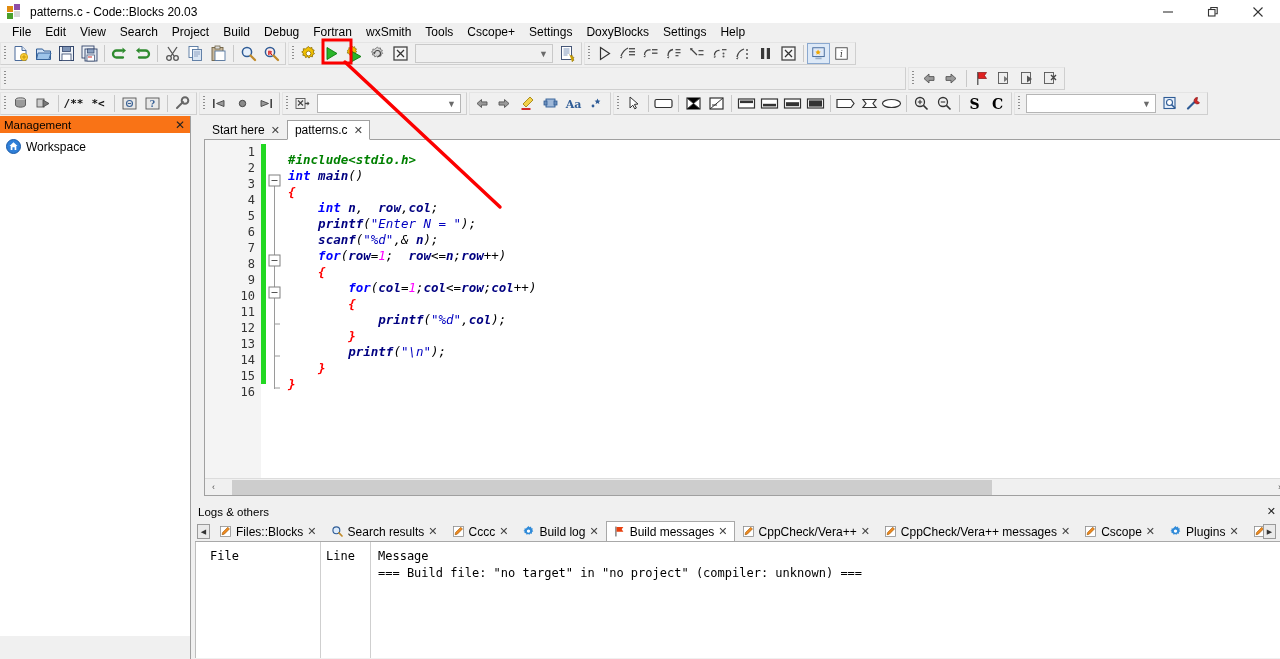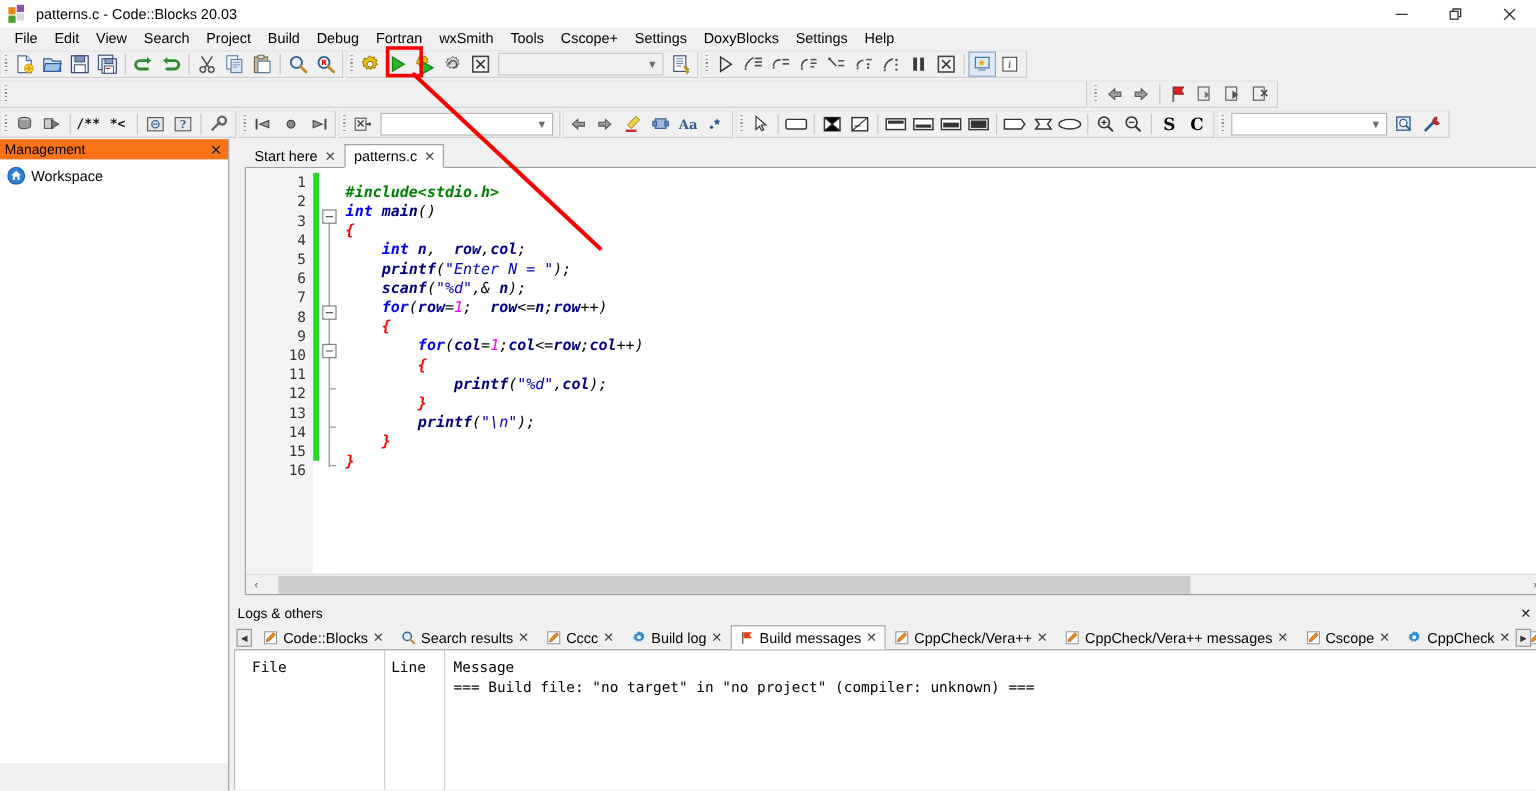--- a/index.html
+++ b/index.html
@@ -842,21 +842,21 @@
     </div>
     <div class="logs-tabs" id="logstabs" style="position: relative;">
         <div class="logs-scrollarrow">◀</div>
         <div class="ltab">
           <span style="display: flex;">
             <svg width="13" height="13" viewBox="0 0 17 17">
               <rect x="2" y="2" width="13" height="13" fill="#fff" stroke="#8a8a8a" stroke-width="1"></rect>
               <path d="M11.5 3l2.2 2.2-6.8 6.8-2.9.7.7-2.9z" fill="#f08a20" stroke="#9a5500" stroke-width="0.8"></path>
             </svg>
           </span>
-          <span>Code::Blocks</span>
+          <span>Files::Blocks</span>
           <span class="x">✕</span>
         </div>
         <div class="ltab">
           <span style="display: flex;">
             <svg width="13" height="13" viewBox="0 0 17 17">
               <circle cx="7" cy="7" r="4.5" fill="#dcebfb" stroke="#2f5c96" stroke-width="1.5"></circle>
               <path d="M10.4 10.4l4 4" stroke="#c08a2a" stroke-width="2.2" stroke-linecap="round"></path>
             </svg>
           </span>
           <span>Search results</span>
@@ -922,21 +922,21 @@
           <span>Cscope</span>
           <span class="x">✕</span>
         </div>
         <div class="ltab">
           <span style="display: flex;">
             <svg width="13" height="13" viewBox="0 0 17 17">
               <path d="M8.5 1.2l1.3 1.6 2-.8.4 2.1 2.1.5-.9 1.9 1.4 1.6-1.8 1.1v2.1l-2.1-.2-1.2 1.8-1.8-1.2-1.9 1-.7-2-2.1-.2.3-2.1L1.8 8l1.7-1.3-.4-2.1 2.1.1z" fill="#2f8ad8"></path>
               <circle cx="8.5" cy="8" r="2.2" fill="#fff"></circle>
             </svg>
           </span>
-          <span>CppCheck</span>
+          <span>Plugins</span>
           <span class="x">✕</span>
         </div>
         <div class="ltab">
           <span style="display: flex;">
             <svg width="13" height="13" viewBox="0 0 17 17">
               <rect x="2" y="2" width="13" height="13" fill="#fff" stroke="#8a8a8a" stroke-width="1"></rect>
               <path d="M11.5 3l2.2 2.2-6.8 6.8-2.9.7.7-2.9z" fill="#f08a20" stroke="#9a5500" stroke-width="0.8"></path>
             </svg>
           </span>
         </div>

